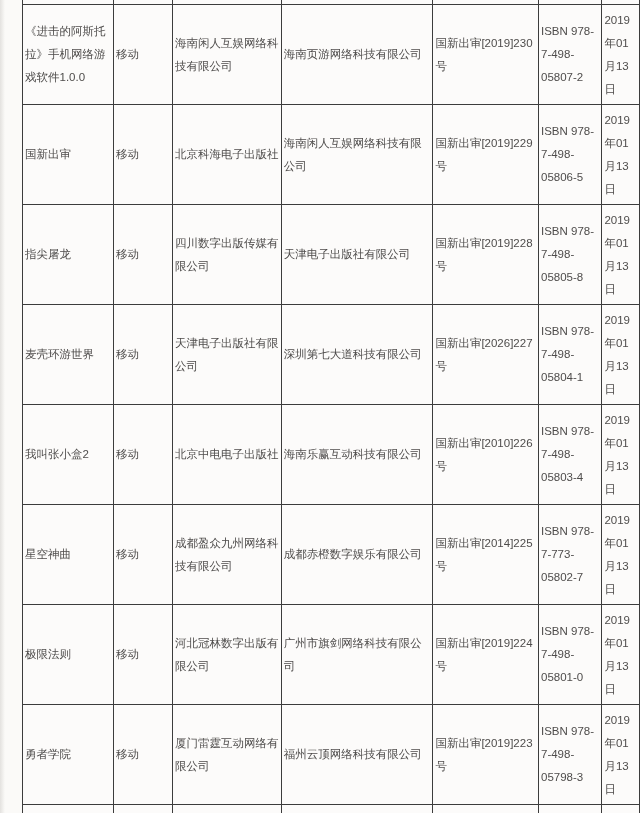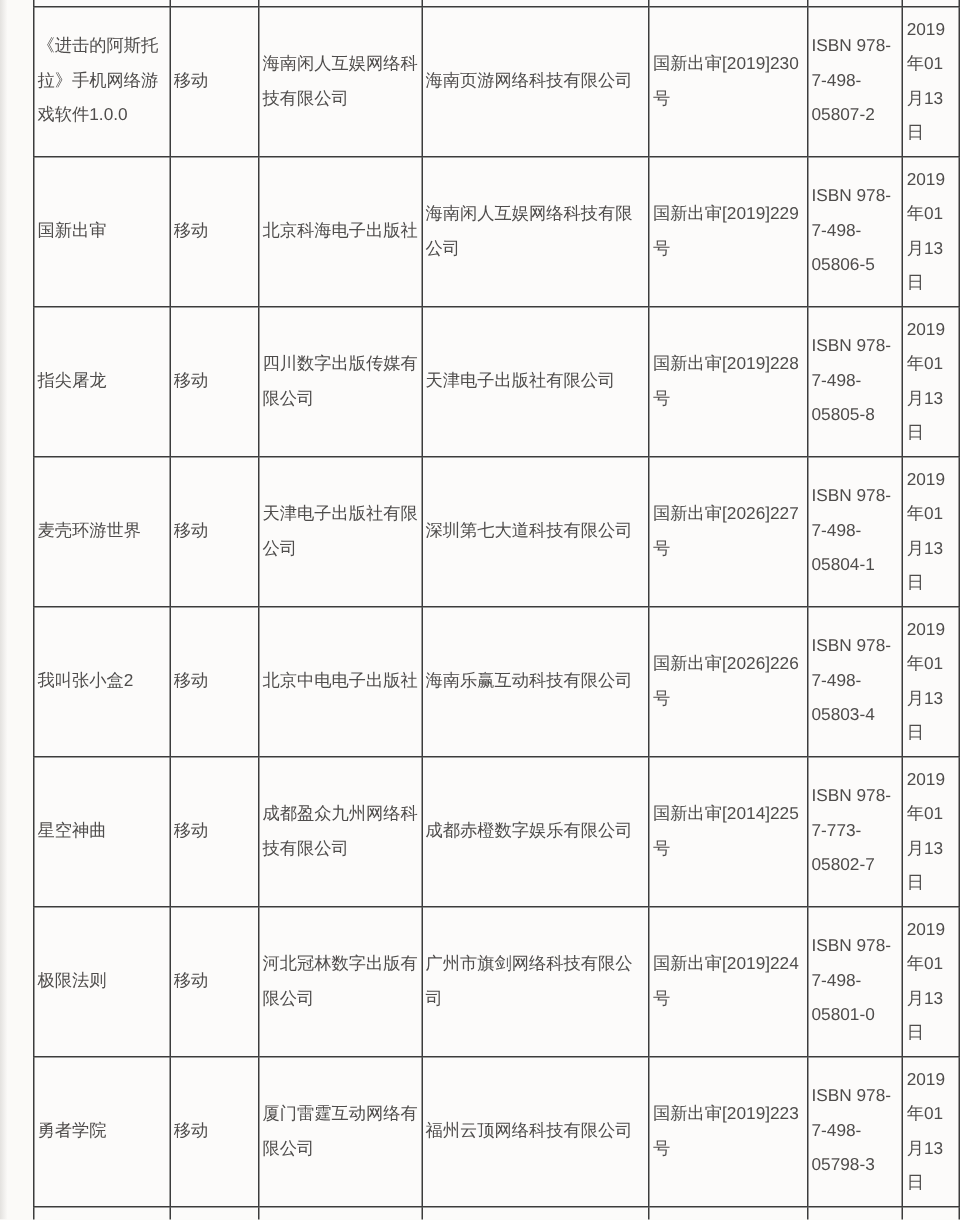--- a/index.html
+++ b/index.html
@@ -122,21 +122,21 @@
         <td class="c-appr">国新出审[2026]227号</td>
         <td class="c-isbn">ISBN 978-7-498-05804-1</td>
         <td class="c-date">2019年01月13日</td>
       </tr>
 
       <tr class="row">
         <td class="c-game">我叫张小盒2</td>
         <td class="c-plat">移动</td>
         <td class="c-pub">北京中电电子出版社</td>
         <td class="c-op">海南乐赢互动科技有限公司</td>
-        <td class="c-appr">国新出审[2026]226号</td>
+        <td class="c-appr">国新出审[2010]226号</td>
         <td class="c-isbn">ISBN 978-7-498-05803-4</td>
         <td class="c-date">2019年01月13日</td>
       </tr>
 
       <tr class="row">
         <td class="c-game">星空神曲</td>
         <td class="c-plat">移动</td>
         <td class="c-pub">成都盈众九州网络科技有限公司</td>
         <td class="c-op">成都赤橙数字娱乐有限公司</td>
         <td class="c-appr">国新出审[2014]225号</td>

